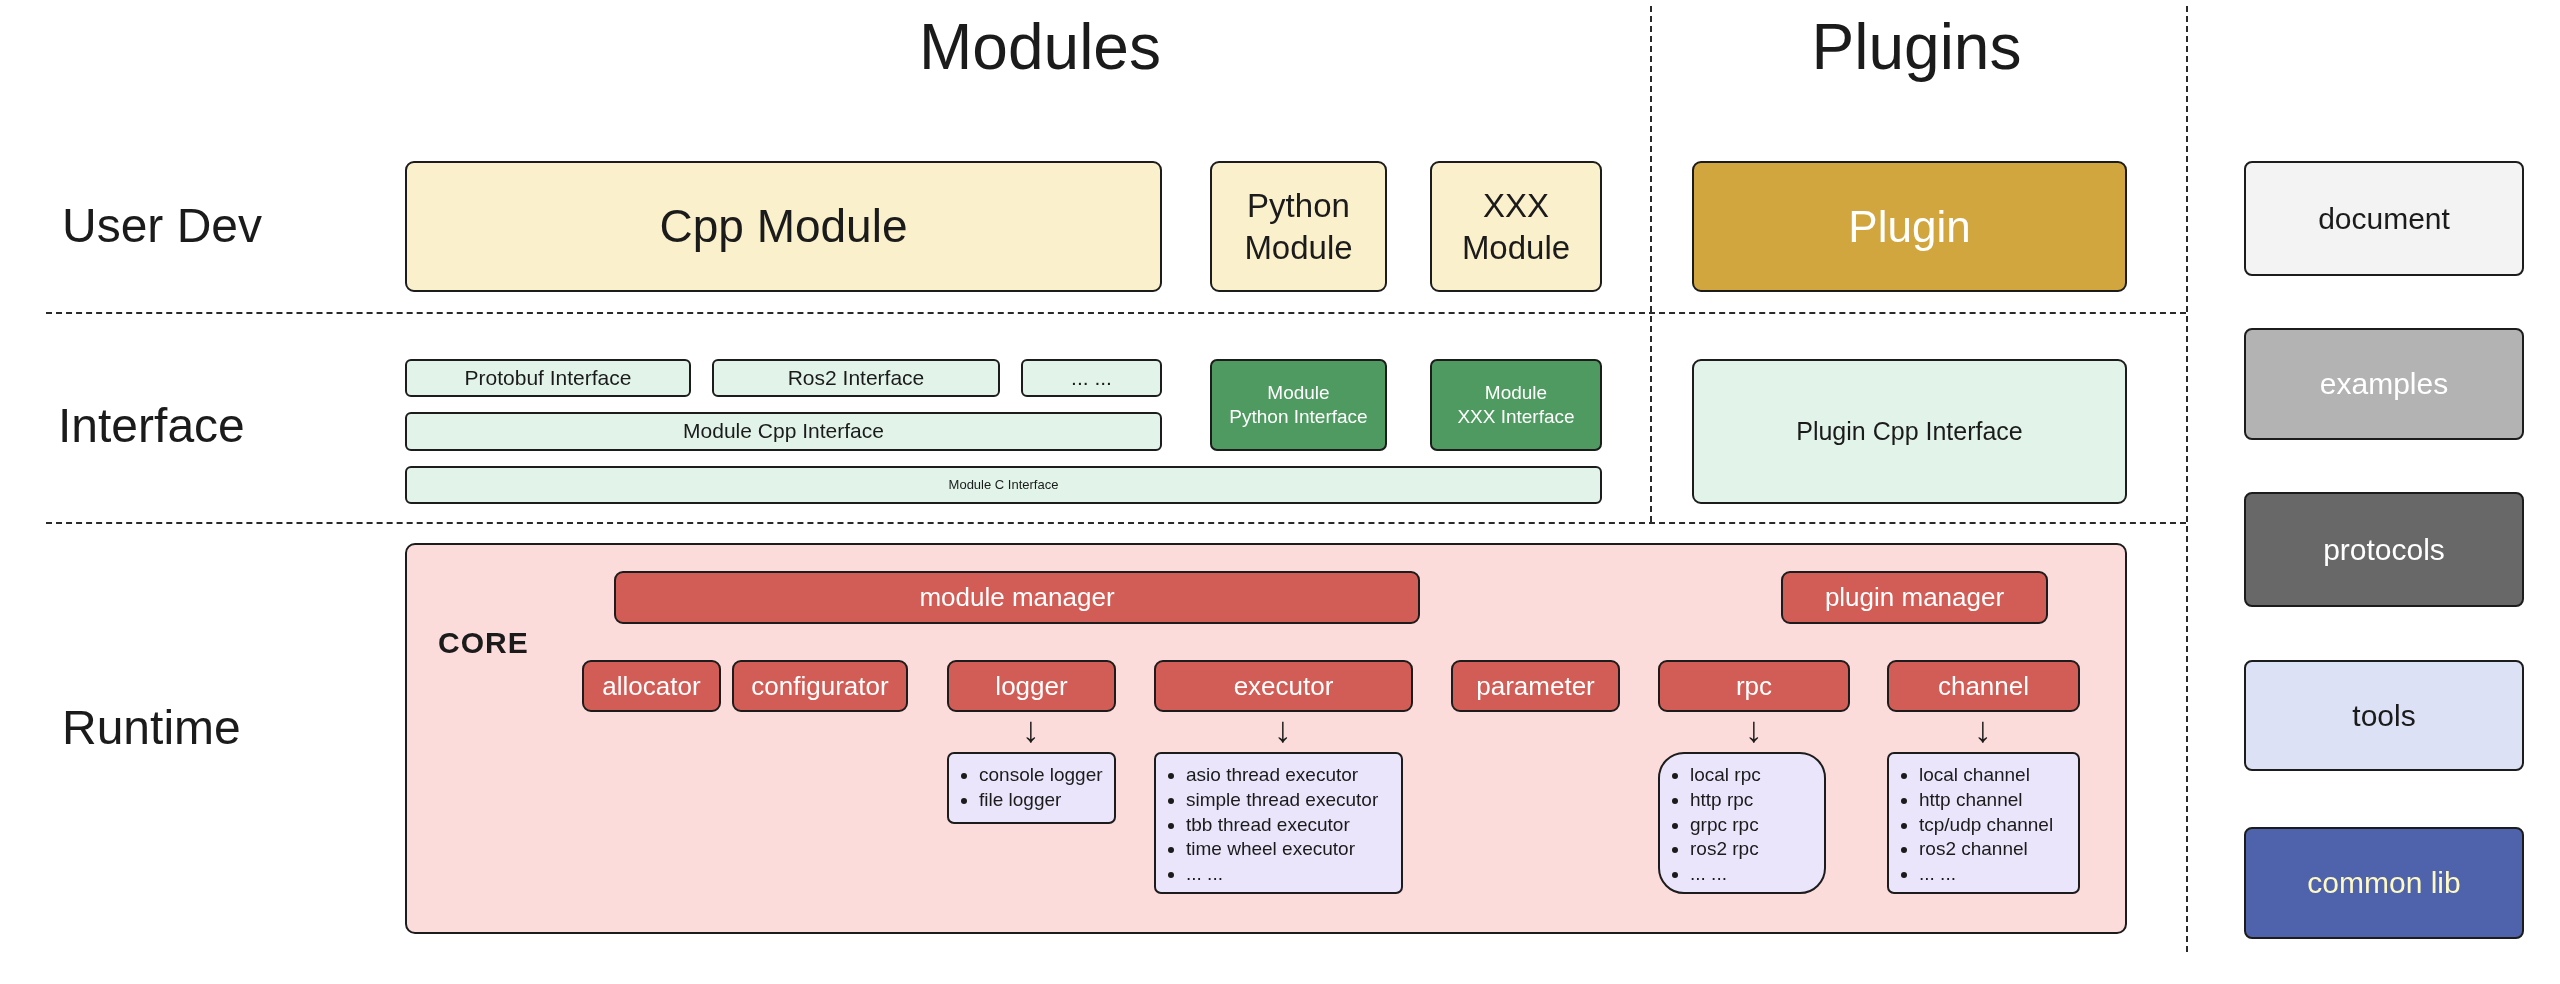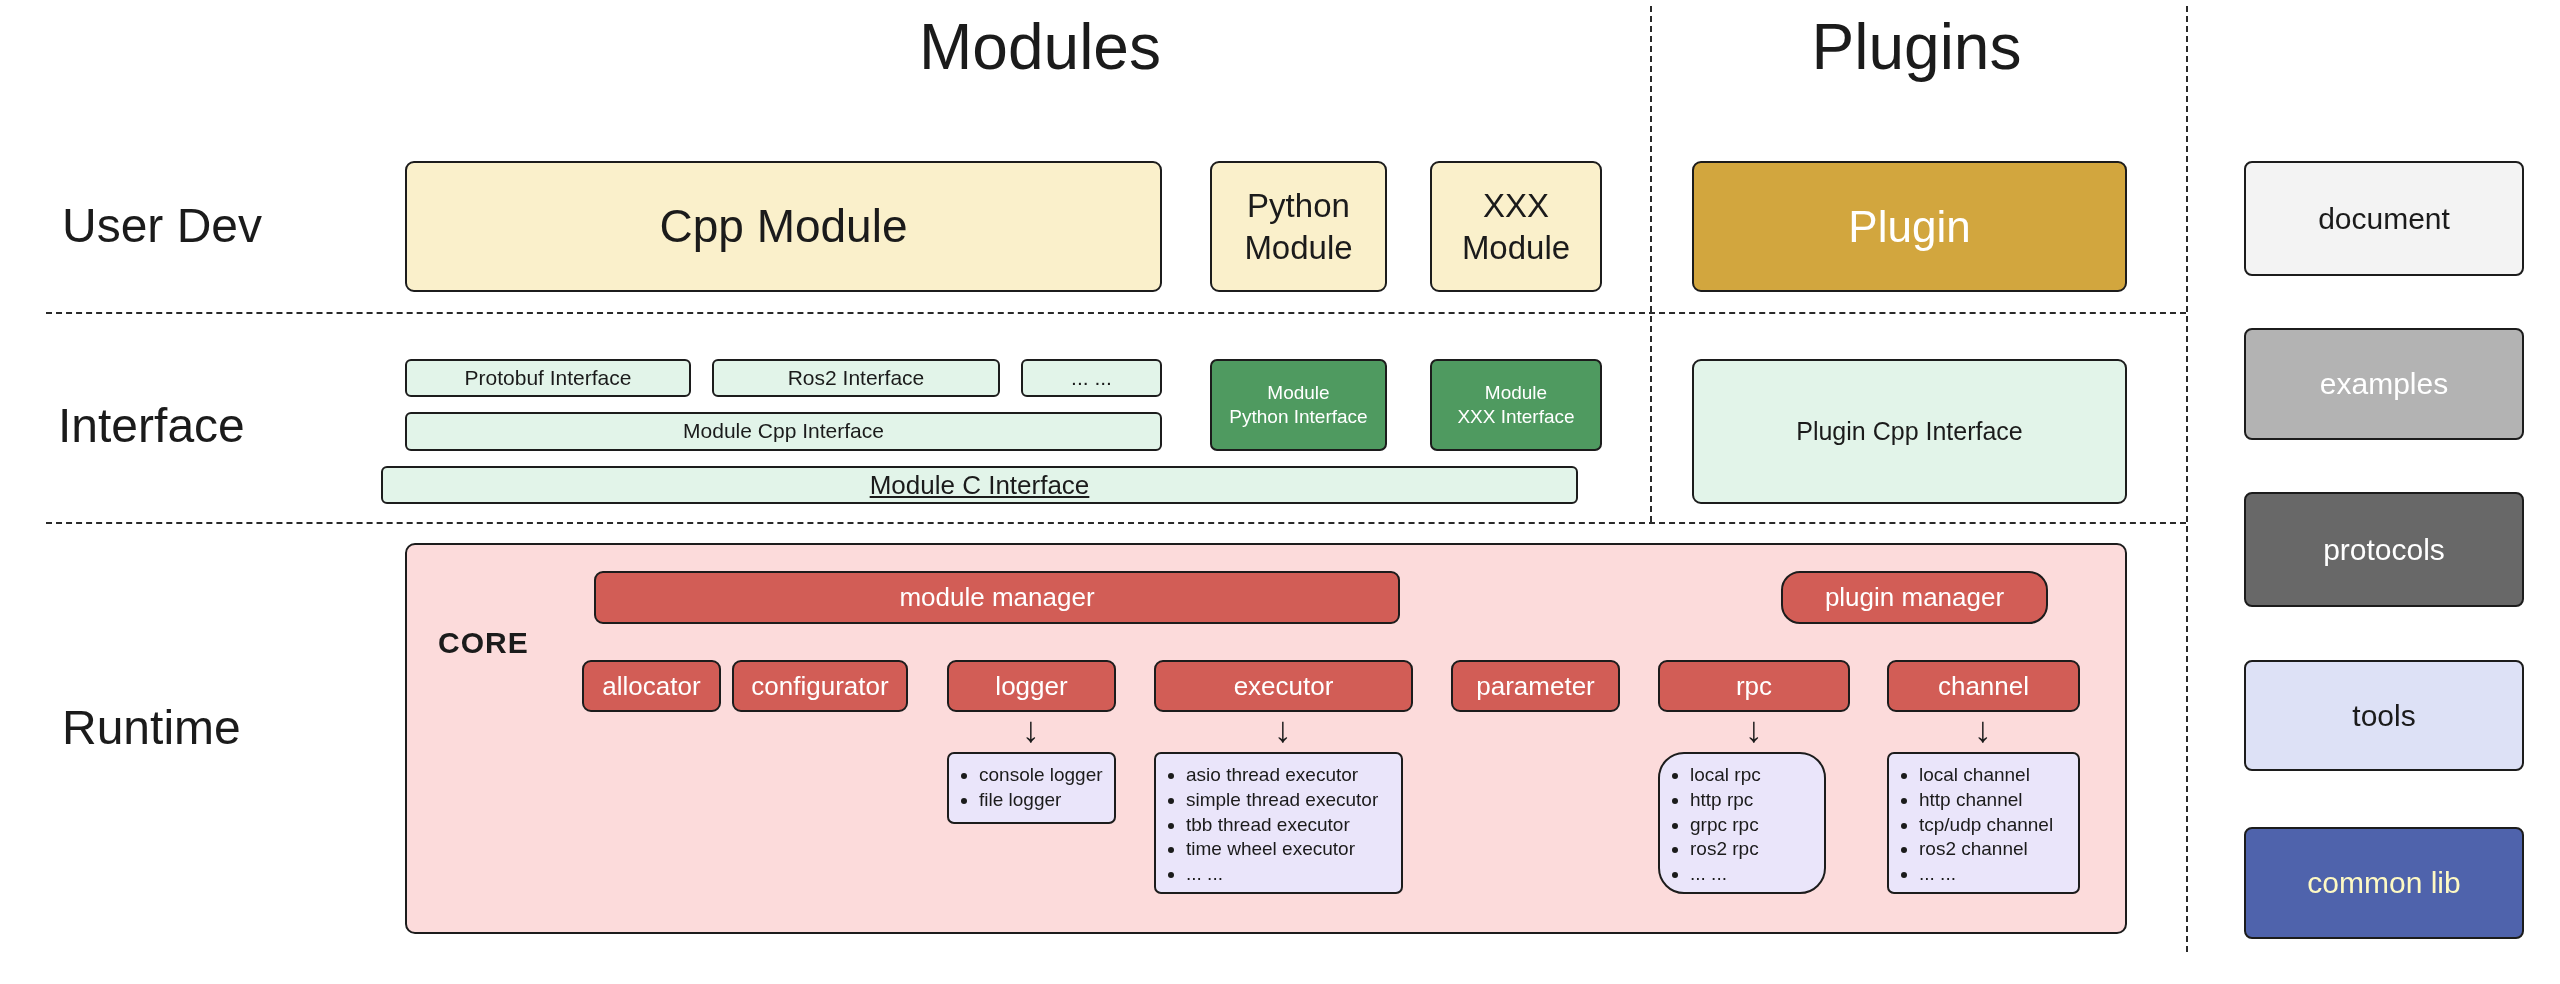--- a/index.html
+++ b/index.html
@@ -41,30 +41,30 @@
   #cpp-module{left:405px;top:161px;width:757px;height:131px;font-size:46px;}
   #python-module{left:1210px;top:161px;width:177px;height:131px;font-size:33px;}
   #xxx-module{left:1430px;top:161px;width:172px;height:131px;font-size:33px;}
   #plugin{left:1692px;top:161px;width:435px;height:131px;font-size:44px;}
 
   
   #if-protobuf{left:405px;top:359px;width:286px;height:38px;font-size:21px;border-radius:6px;}
   #if-ros2{left:712px;top:359px;width:288px;height:38px;font-size:21px;border-radius:6px;}
   #if-ellipsis{left:1021px;top:359px;width:141px;height:38px;font-size:21px;border-radius:6px;}
   #if-module-cpp{left:405px;top:412px;width:757px;height:39px;font-size:21px;border-radius:6px;}
-  #if-module-c{left:381px;top:466px;width:1197px;height:38px;font-size:26px;border-radius:6px;text-decoration:underline;}
+  #if-module-c{left:405px;top:466px;width:1197px;height:38px;font-size:13px;border-radius:6px;}
   #if-module-python{left:1210px;top:359px;width:177px;height:92px;font-size:19px;border-radius:7px;}
   #if-module-xxx{left:1430px;top:359px;width:172px;height:92px;font-size:19px;border-radius:7px;}
   #if-plugin-cpp{left:1692px;top:359px;width:435px;height:145px;font-size:25px;}
 
   
   #core{left:405px;top:543px;width:1722px;height:391px;border-radius:10px;}
   #core-label{position:absolute;left:438px;top:626px;font-size:30px;font-weight:bold;letter-spacing:1px;}
-  #module-manager{left:594px;top:571px;width:806px;height:53px;font-size:26px;}
-  #plugin-manager{left:1781px;top:571px;width:267px;height:53px;font-size:26px;border-radius:19px;}
+  #module-manager{left:614px;top:571px;width:806px;height:53px;font-size:26px;}
+  #plugin-manager{left:1781px;top:571px;width:267px;height:53px;font-size:26px;}
   #cmp-allocator{left:555px;top:660px;width:139px;height:52px;font-size:26px;margin-left:27px;}
   #cmp-configurator{left:732px;top:660px;width:176px;height:52px;font-size:26px;}
   #cmp-logger{left:947px;top:660px;width:169px;height:52px;font-size:26px;}
   #cmp-executor{left:1154px;top:660px;width:259px;height:52px;font-size:26px;}
   #cmp-parameter{left:1451px;top:660px;width:169px;height:52px;font-size:26px;}
   #cmp-rpc{left:1658px;top:660px;width:192px;height:52px;font-size:26px;}
   #cmp-channel{left:1887px;top:660px;width:193px;height:52px;font-size:26px;}
 
   .down-arrow{position:absolute;font-size:36px;transform:translateX(-50%);line-height:1;color:#1b1b1b;}
   #arr-logger{left:1031px;top:712px;}

